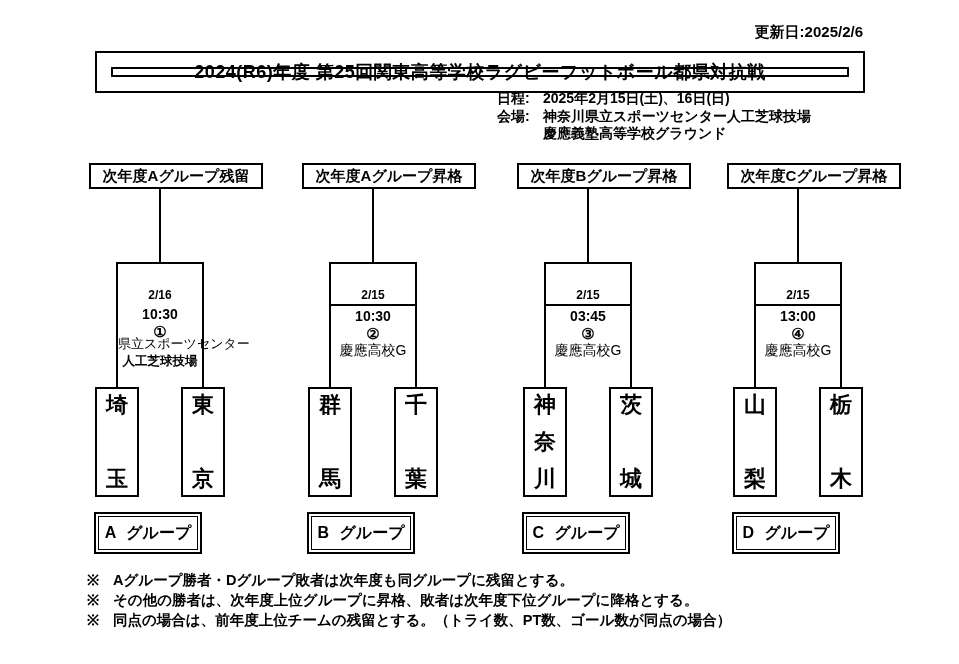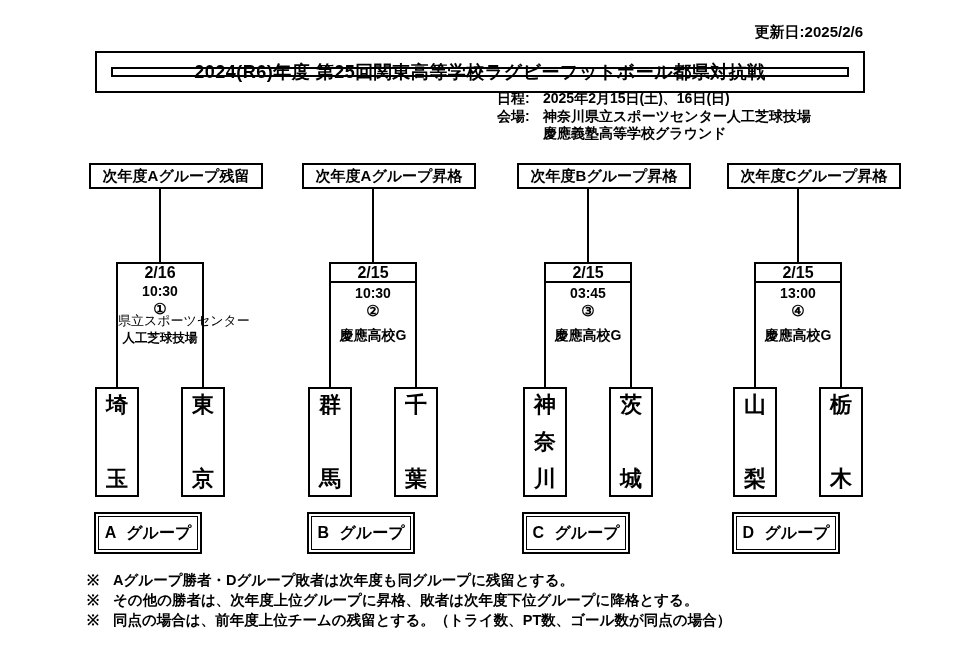--- a/index.html
+++ b/index.html
@@ -22,27 +22,27 @@
   .col { position: absolute; top: 163px; width: 220px; height: 400px; }
   .col-1 { left: 50px; } .col-2 { left: 263px; } .col-3 { left: 478px; } .col-4 { left: 688px; }
 
   .blabel { position: absolute; left: 23px; top: 0; width: 174px; height: 26px;
             border: 2px solid #000; display: flex; align-items: center; justify-content: center;
             font-size: 15px; font-weight: bold; white-space: nowrap; margin-left: 16px; }
   .connector { position: absolute; left: 109px; top: 26px; width: 2px; height: 73px; background: #000; }
 
   .match { position: absolute; left: 66px; top: 99px; width: 88px; height: 125px;
            border: 2px solid #000; border-bottom: none; text-align: center; background: transparent; }
-  .mdate { font-size: 16px; font-weight: bold; height: 17px; line-height: 17px; }
+  .mdate { font-size: 12px; font-weight: bold; height: 17px; line-height: 17px; margin-top: 23px; }
   .match.divided .mdate { border-bottom: 2px solid #000; height: 19px; }
   .mtime { font-size: 14px; font-weight: bold; line-height: 15px; margin-top: 3px; }
   .mnum  { font-size: 15px; font-weight: bold; line-height: 15px; margin-top: 2px; }
   .mvenue-sm { font-size: 13px; font-weight: normal; line-height: 10px; white-space: nowrap; }
   .mvenue    { font-size: 12.5px; font-weight: bold; line-height: 14px; margin-top: 5px; white-space: nowrap; }
-  .mvenue-lg { font-size: 14px; font-weight: bold; line-height: 15px; margin-top: 10px; white-space: nowrap; }
+  .mvenue-lg { font-size: 14px; font-weight: normal; line-height: 15px; margin-top: 2px; white-space: nowrap; }
 
   .team { position: absolute; top: 224px; width: 44px; height: 110px; border: 2px solid #000;
           background: #fff; display: flex; flex-direction: column; justify-content: space-between;
           align-items: center; padding: 5px 0; font-size: 22px; font-weight: bold; line-height: 1; }
   .team.left { left: 45px; } .team.right { left: 131px; }
 
   .group-outer { position: absolute; left: 44px; top: 349px; width: 108px; height: 42px;
                  border: 2px solid #000; padding: 2px; background: #fff; }
   .group-inner { width: 100%; height: 100%; border: 1px solid #000; display: flex;
                  align-items: center; justify-content: center; font-size: 16px; font-weight: bold;

